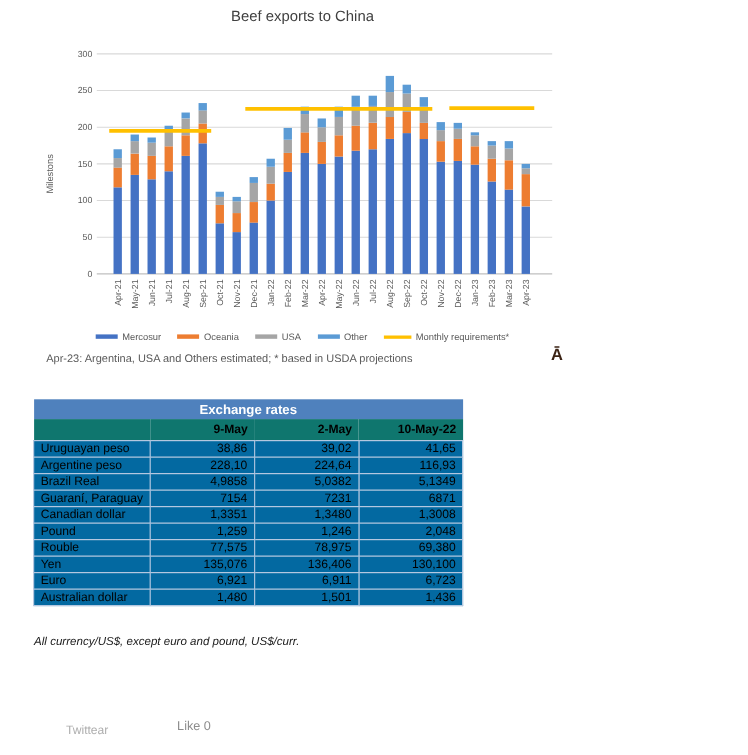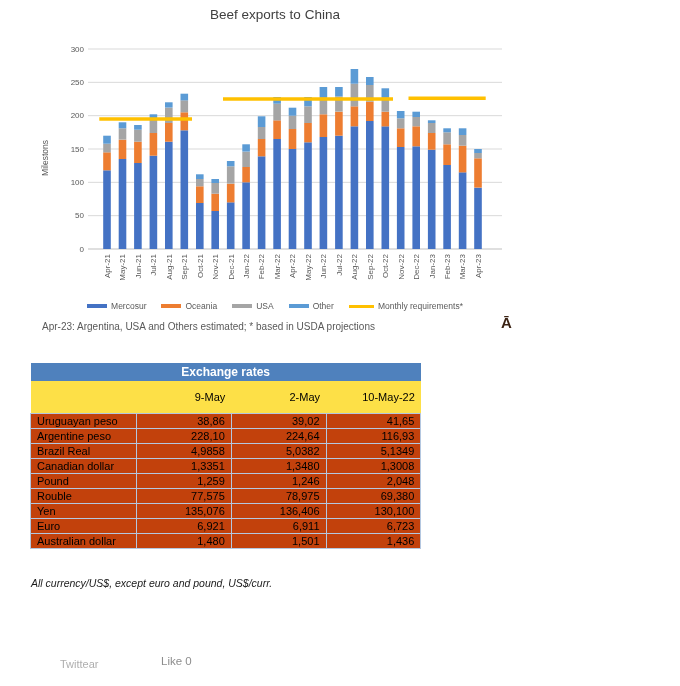--- a/index.html
+++ b/index.html
@@ -13,22 +13,22 @@
   .legend-item{display:flex;align-items:center;gap:4px;font-size:8.5px;color:#595959;white-space:nowrap;}
   .legend-swatch{width:20px;height:4px;display:inline-block;}
   .legend-swatch.line{width:25px;height:3px;}
   .chart-footnote{position:absolute;left:42px;top:321px;font-size:10px;color:#595959;}
   .a-glyph{position:absolute;left:501px;top:314px;font-size:15px;font-weight:bold;color:#3b2314;}
   table.fx{position:absolute;left:30px;top:363px;border-collapse:collapse;
         font-size:11px;color:#000;table-layout:fixed;}
   table.fx col.c0{width:106px;} table.fx col.cv{width:60px;}
   table.fx th.fx-title{background:#4f81bd;color:#ffffff;font-weight:bold;font-size:12px;
         text-align:center;height:18px;padding:0;}
-  table.fx tr.subhead td{background:#fde047;text-align:right;height:32px;padding:0 6px 0 0;}
-  table.fx tbody td{border:1px solid #b4c7e0;height:14px;padding:0 6px;background:#c2410c;}
+  table.fx tr.subhead td{background:#0f766e;text-align:right;height:19px;padding:0 6px 0 0;font-weight:bold;}
+  table.fx tbody td{border:1px solid #b4c7e0;height:14px;padding:0 6px;background:#0369a1;}
   table.fx tbody td.lbl{text-align:left;}
   table.fx tbody td.num{text-align:right;padding-left:48px;}
   .fx-note{position:absolute;left:31px;top:577px;font-size:10.5px;font-style:italic;color:#1a1a1a;}
   .twittear{position:absolute;left:60px;top:658px;font-size:11px;color:#aeaeae;cursor:pointer;}
   .like{position:absolute;left:161px;top:655px;font-size:11.5px;color:#8d8d8d;cursor:pointer;}
 </style>
 </head>
 <body>
 
 <div class="page">
@@ -239,20 +239,26 @@
           <td class="num">224,64</td>
           <td class="num">116,93</td>
         </tr>
         <tr>
           <td class="lbl">Brazil Real</td>
           <td class="num">4,9858</td>
           <td class="num">5,0382</td>
           <td class="num">5,1349</td>
         </tr>
         <tr>
+          <td class="lbl">Guaraní, Paraguay</td>
+          <td class="num">7154</td>
+          <td class="num">7231</td>
+          <td class="num">6871</td>
+        </tr>
+        <tr>
           <td class="lbl">Canadian dollar</td>
           <td class="num">1,3351</td>
           <td class="num">1,3480</td>
           <td class="num">1,3008</td>
         </tr>
         <tr>
           <td class="lbl">Pound</td>
           <td class="num">1,259</td>
           <td class="num">1,246</td>
           <td class="num">2,048</td>

